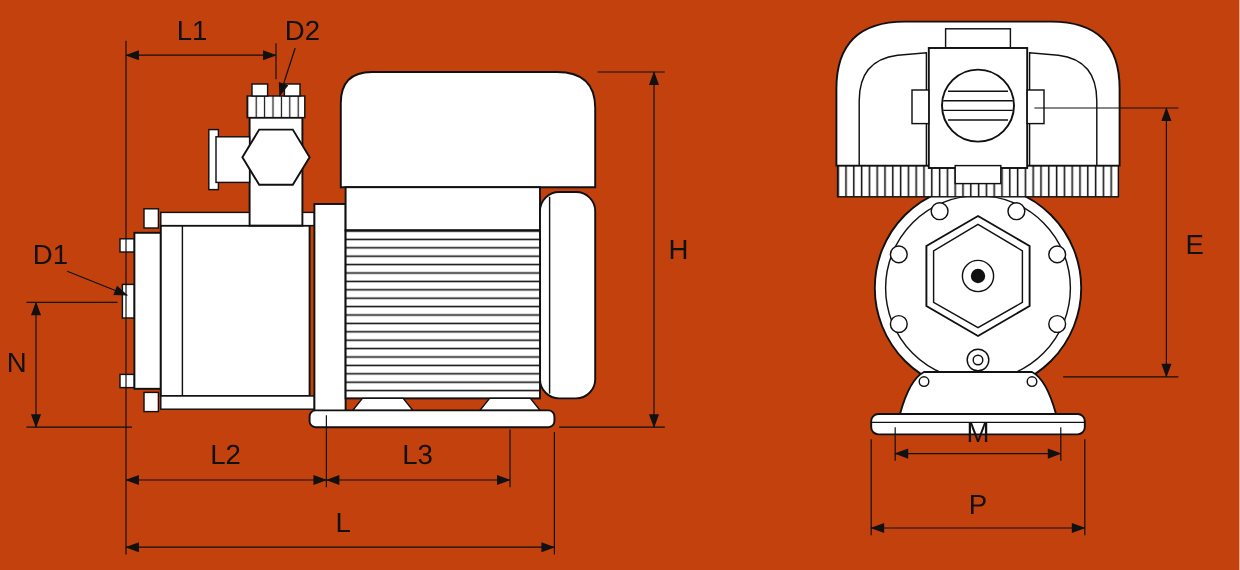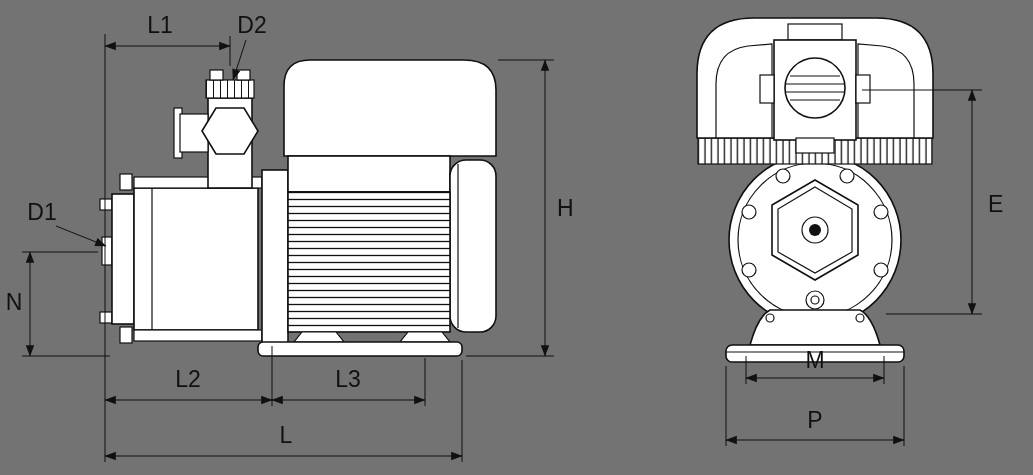--- a/index.html
+++ b/index.html
@@ -4,21 +4,21 @@
 <style>
   html, body {
     margin: 0;
     padding: 0;
     background: #ffffff;
   }
   .canvas {
     position: relative;
     width: 1033px;
     height: 475px;
-    background: #737373;
+    background: #c2410c;
     font-family: "Liberation Sans", sans-serif;
   }
   svg text {
     font-family: "Liberation Sans", sans-serif;
     font-size: 23px;
     fill: #111111;
   }
   .outline-f { stroke: #111111; stroke-width: 1.6; fill: #ffffff; }
   .detail { stroke: #111111; stroke-width: 1.2; fill: none; }
   .detail-f { stroke: #111111; stroke-width: 1.2; fill: #ffffff; }

